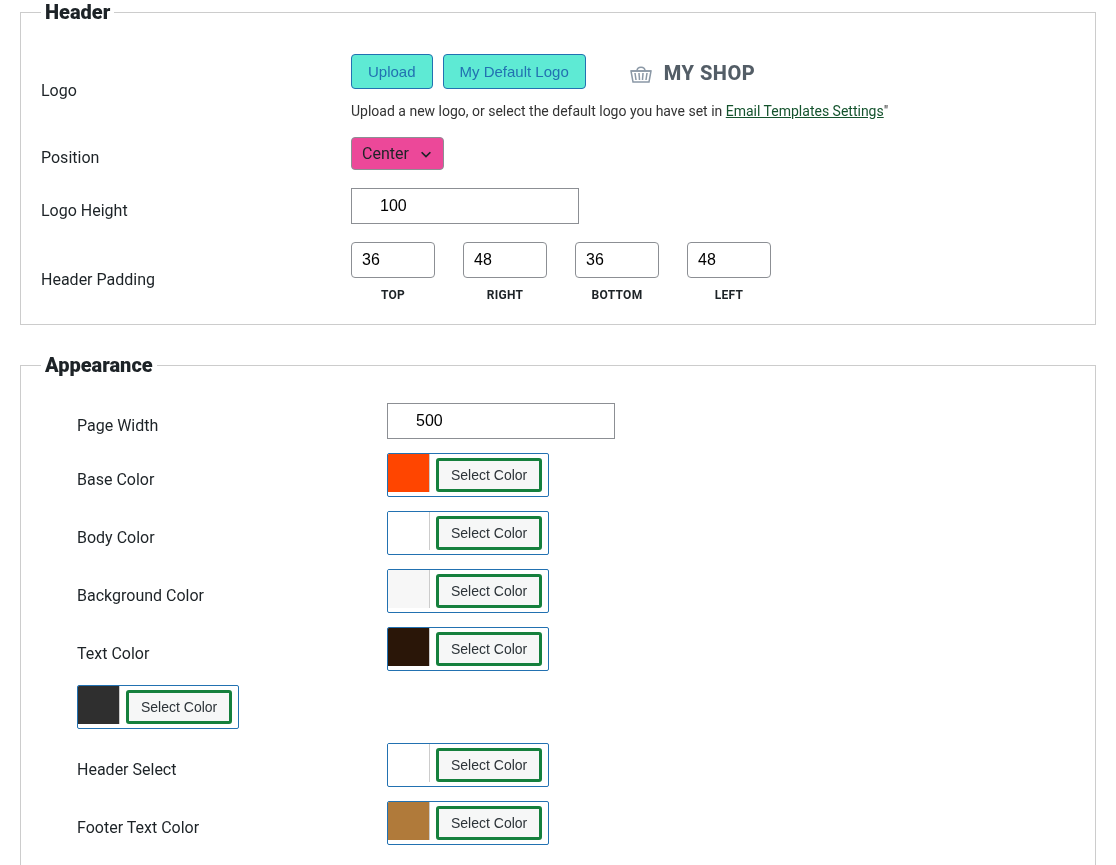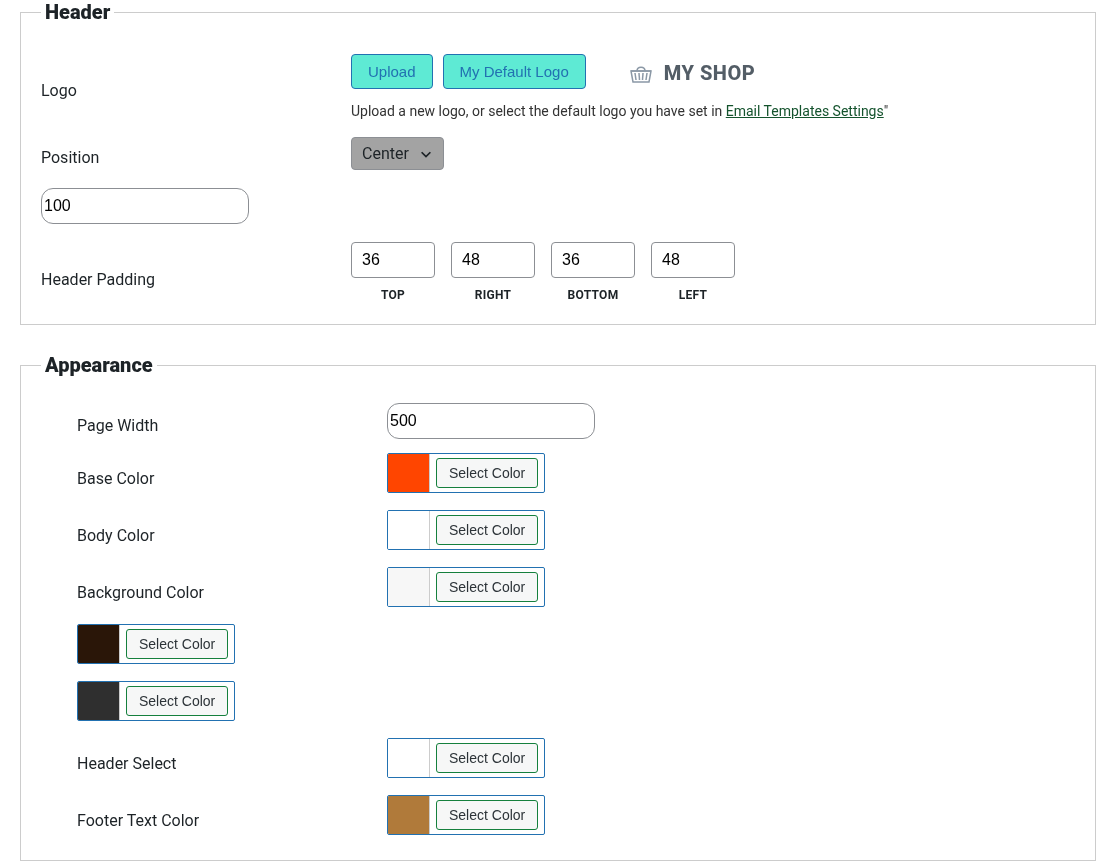--- a/index.html
+++ b/index.html
@@ -62,31 +62,31 @@
 }
 .help-text a { color: #14532d; text-decoration: underline; margin-top: 40px; }
 .select-box {
   display: inline-flex;
   align-items: center;
   border: 1px solid #8c8f94;
   border-radius: 4px;
   padding: 6px 10px;
   font-size: 16px;
   cursor: pointer;
-  background: #a3a3a3;
+  background: #ec4899;
 }
 .select-box .chev { margin-left: 10px; }
 .text-input {
-  width: 208px;
+  width: 228px;
   border: 1px solid #8c8f94;
-  border-radius: 12px;
-  padding: 8px 2px;
-  font-size: 16px;
-}
-.padding-group { display: flex; gap: 16px; }
+  border-radius: 0;
+  padding: 8px 28px;
+  font-size: 16px;
+}
+.padding-group { display: flex; gap: 28px; }
 .padding-item { text-align: center; }
 .padding-item input {
   width: 84px;
   border: 1px solid #8c8f94;
   border-radius: 4px;
   padding: 8px 10px;
   font-size: 16px;
   text-align: left;
 }
 .padding-item .lbl {
@@ -104,21 +104,21 @@
   align-items: stretch;
 }
 .swatch {
   width: 42px;
   height: 38px;
   flex-shrink: 0;
   border-right: 1px solid #ccc;
 }
 .select-color-btn {
   background: #f6f7f7;
-  border: 1px solid #15803d;
+  border: 3px solid #15803d;
   border-radius: 3px;
   padding: 6px 12px;
   margin: 4px 6px;
   font-size: 14px;
   cursor: pointer;
   color: #2c3338;
 }
 .appearance .row { margin-top: 14px; margin-left: 36px; }
 </style>
 </head>
@@ -156,20 +156,21 @@
       <div class="select-box">
         <span>Center</span>
         <svg class="chev" width="14" height="14" viewBox="0 0 16 16">
             <path d="M3 6 L8 11 L13 6" fill="none" stroke="#1d2327" stroke-width="2"></path>
           </svg>
       </div>
     </div>
   </div>
 
   <div class="row">
+    <div class="row-label">Logo Height</div>
     <div class="row-content">
       <input type="text" class="text-input" value="100" style="">
     </div>
   </div>
 
   <div class="row">
     <div class="row-label" style="padding-top:14px">Header Padding</div>
     <div class="row-content">
       <div class="padding-group">
         <div class="padding-item">
@@ -220,20 +221,21 @@
           </div></div>
       </div>
       <div class="row">
         <div class="row-label">Background Color</div>
         <div class="row-content"><div class="color-row">
             <div class="swatch" style="background: rgb(247, 247, 247);"></div>
             <button class="select-color-btn">Select Color</button>
           </div></div>
       </div>
       <div class="row">
+        <div class="row-label">Text Color</div>
         <div class="row-content"><div class="color-row">
             <div class="swatch" style="background: rgb(42, 22, 8);"></div>
             <button class="select-color-btn">Select Color</button>
           </div></div>
       </div>
       <div class="row">
         <div class="row-content"><div class="color-row">
             <div class="swatch" style="background: rgb(47, 47, 47);"></div>
             <button class="select-color-btn">Select Color</button>
           </div></div>

